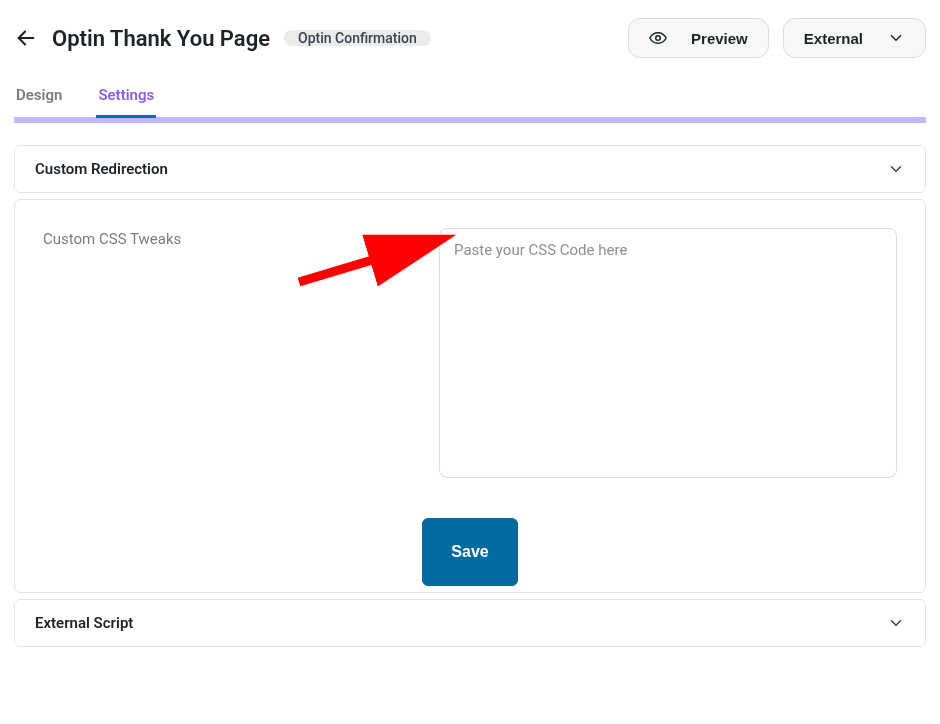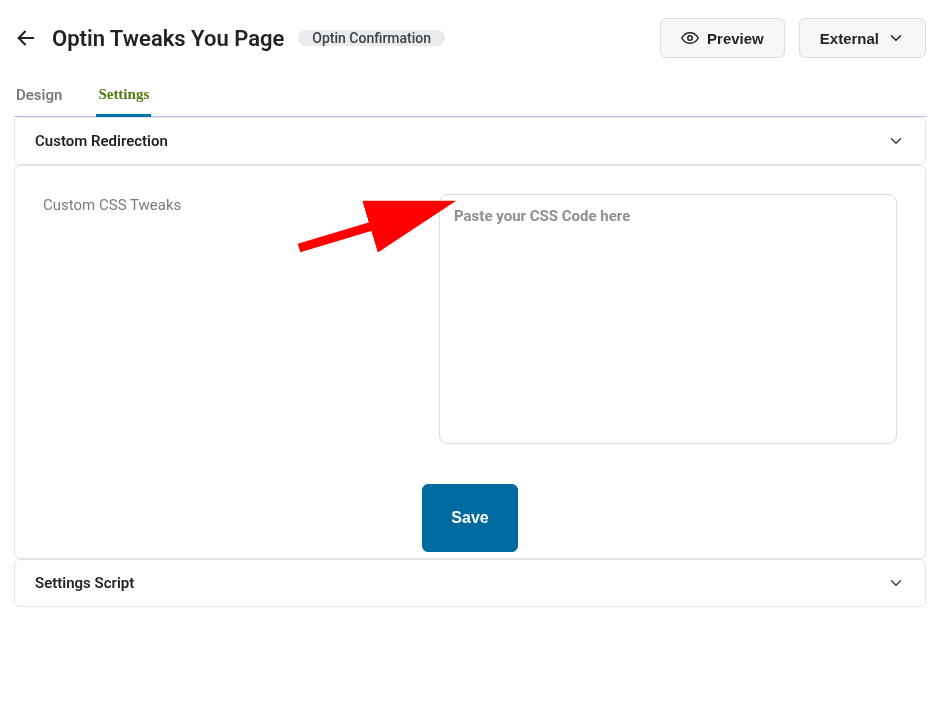--- a/index.html
+++ b/index.html
@@ -33,55 +33,55 @@
     color: #3c434a;
     font-size: 14px;
     padding: 0 14px;
     border-radius: 16px;
     font-weight: 500;
   }
   .header-spacer { flex: 1; }
   .btn {
     display: inline-flex;
     align-items: center;
-    gap: 8px;
+    gap: 24px;
     padding: 10px 20px;
     border: 1px solid #dcdcde;
-    border-radius: 6px;
+    border-radius: 12px;
     background: #f6f7f7;
     font-size: 15px;
     font-weight: 600;
     color: #1d2327;
     cursor: pointer;
   }
   .btn svg { width: 18px; height: 18px; }
   .tabs {
     display: flex;
     gap: 32px;
-    border-bottom: 1px solid #c4b5fd;
+    border-bottom: 6px solid #c4b5fd;
     padding-left: 0;
+    margin-bottom: 22px;
     text-align: center;
   }
   .tab {
     padding: 0 2px 11px 2px;
     font-size: 15px;
     font-weight: 600;
     color: #787c82;
     cursor: pointer;
     margin-bottom: -1px;
   }
   .tab.active {
-    color: #4d7c0f;
+    color: #8b5cf6;
     border-bottom: 3px solid #0073aa;
-    font-family: Liberation Serif, serif;
   }
   .panel {
     border: 1px solid #e2e4e7;
     border-radius: 6px;
-    margin-bottom: 0;
+    margin-bottom: 6px;
     overflow: hidden;
   }
   .panel-header {
     display: flex;
     align-items: center;
     justify-content: space-between;
     padding: 14px 20px;
     cursor: pointer;
     font-size: 15px;
     font-weight: 600;
@@ -107,21 +107,20 @@
   .css-textarea {
     width: 100%;
     height: 250px;
     border: 1px solid #dcdcde;
     border-radius: 8px;
     padding: 12px 14px;
     font-size: 15px;
     font-family: inherit;
     resize: none;
     color: #2c3338;
-    font-weight: bold;
   }
   .css-textarea::placeholder { color: #8c8f94; }
   .save-row {
     display: flex;
     justify-content: center;
     padding: 0 0 6px 0;
   }
   .btn-primary {
     background: #006ba1;
     border: 1px solid #006ba1;
@@ -145,21 +144,21 @@
 </head>
 <body>
 
 <div class="header">
   <div class="back-arrow">
     <svg viewBox="0 0 24 24" fill="none" stroke="currentColor" stroke-width="2.2" stroke-linecap="round" stroke-linejoin="round">
         <line x1="20" y1="12" x2="4" y2="12"></line>
         <polyline points="11 5 4 12 11 19"></polyline>
       </svg>
   </div>
-  <h1 class="page-title">Optin Tweaks You Page</h1>
+  <h1 class="page-title">Optin Thank You Page</h1>
   <span class="badge">Optin Confirmation</span>
   <div class="header-spacer"></div>
   <button class="btn">
     <svg viewBox="0 0 24 24" fill="none" stroke="currentColor" stroke-width="2" stroke-linecap="round" stroke-linejoin="round">
         <path d="M1 12s4-7 11-7 11 7 11 7-4 7-11 7S1 12 1 12z"></path>
         <circle cx="12" cy="12" r="3"></circle>
       </svg>
     <span>Preview</span>
   </button>
   <button class="btn">
@@ -199,18 +198,18 @@
       <textarea class="css-textarea" placeholder="Paste your CSS Code here" style=""></textarea>
     </div>
   </div>
   <div class="save-row">
     <button class="btn-primary">Save</button>
   </div>
 </div>
 
 <div class="panel">
   <div class="panel-header">
-    <span>Settings Script</span>
+    <span>External Script</span>
     <svg class="chev" viewBox="0 0 24 24" fill="none" stroke="currentColor" stroke-width="2" stroke-linecap="round" stroke-linejoin="round">
         <polyline points="6 9 12 15 18 9"></polyline>
       </svg>
   </div>
 </div>
 
 </body></html>

